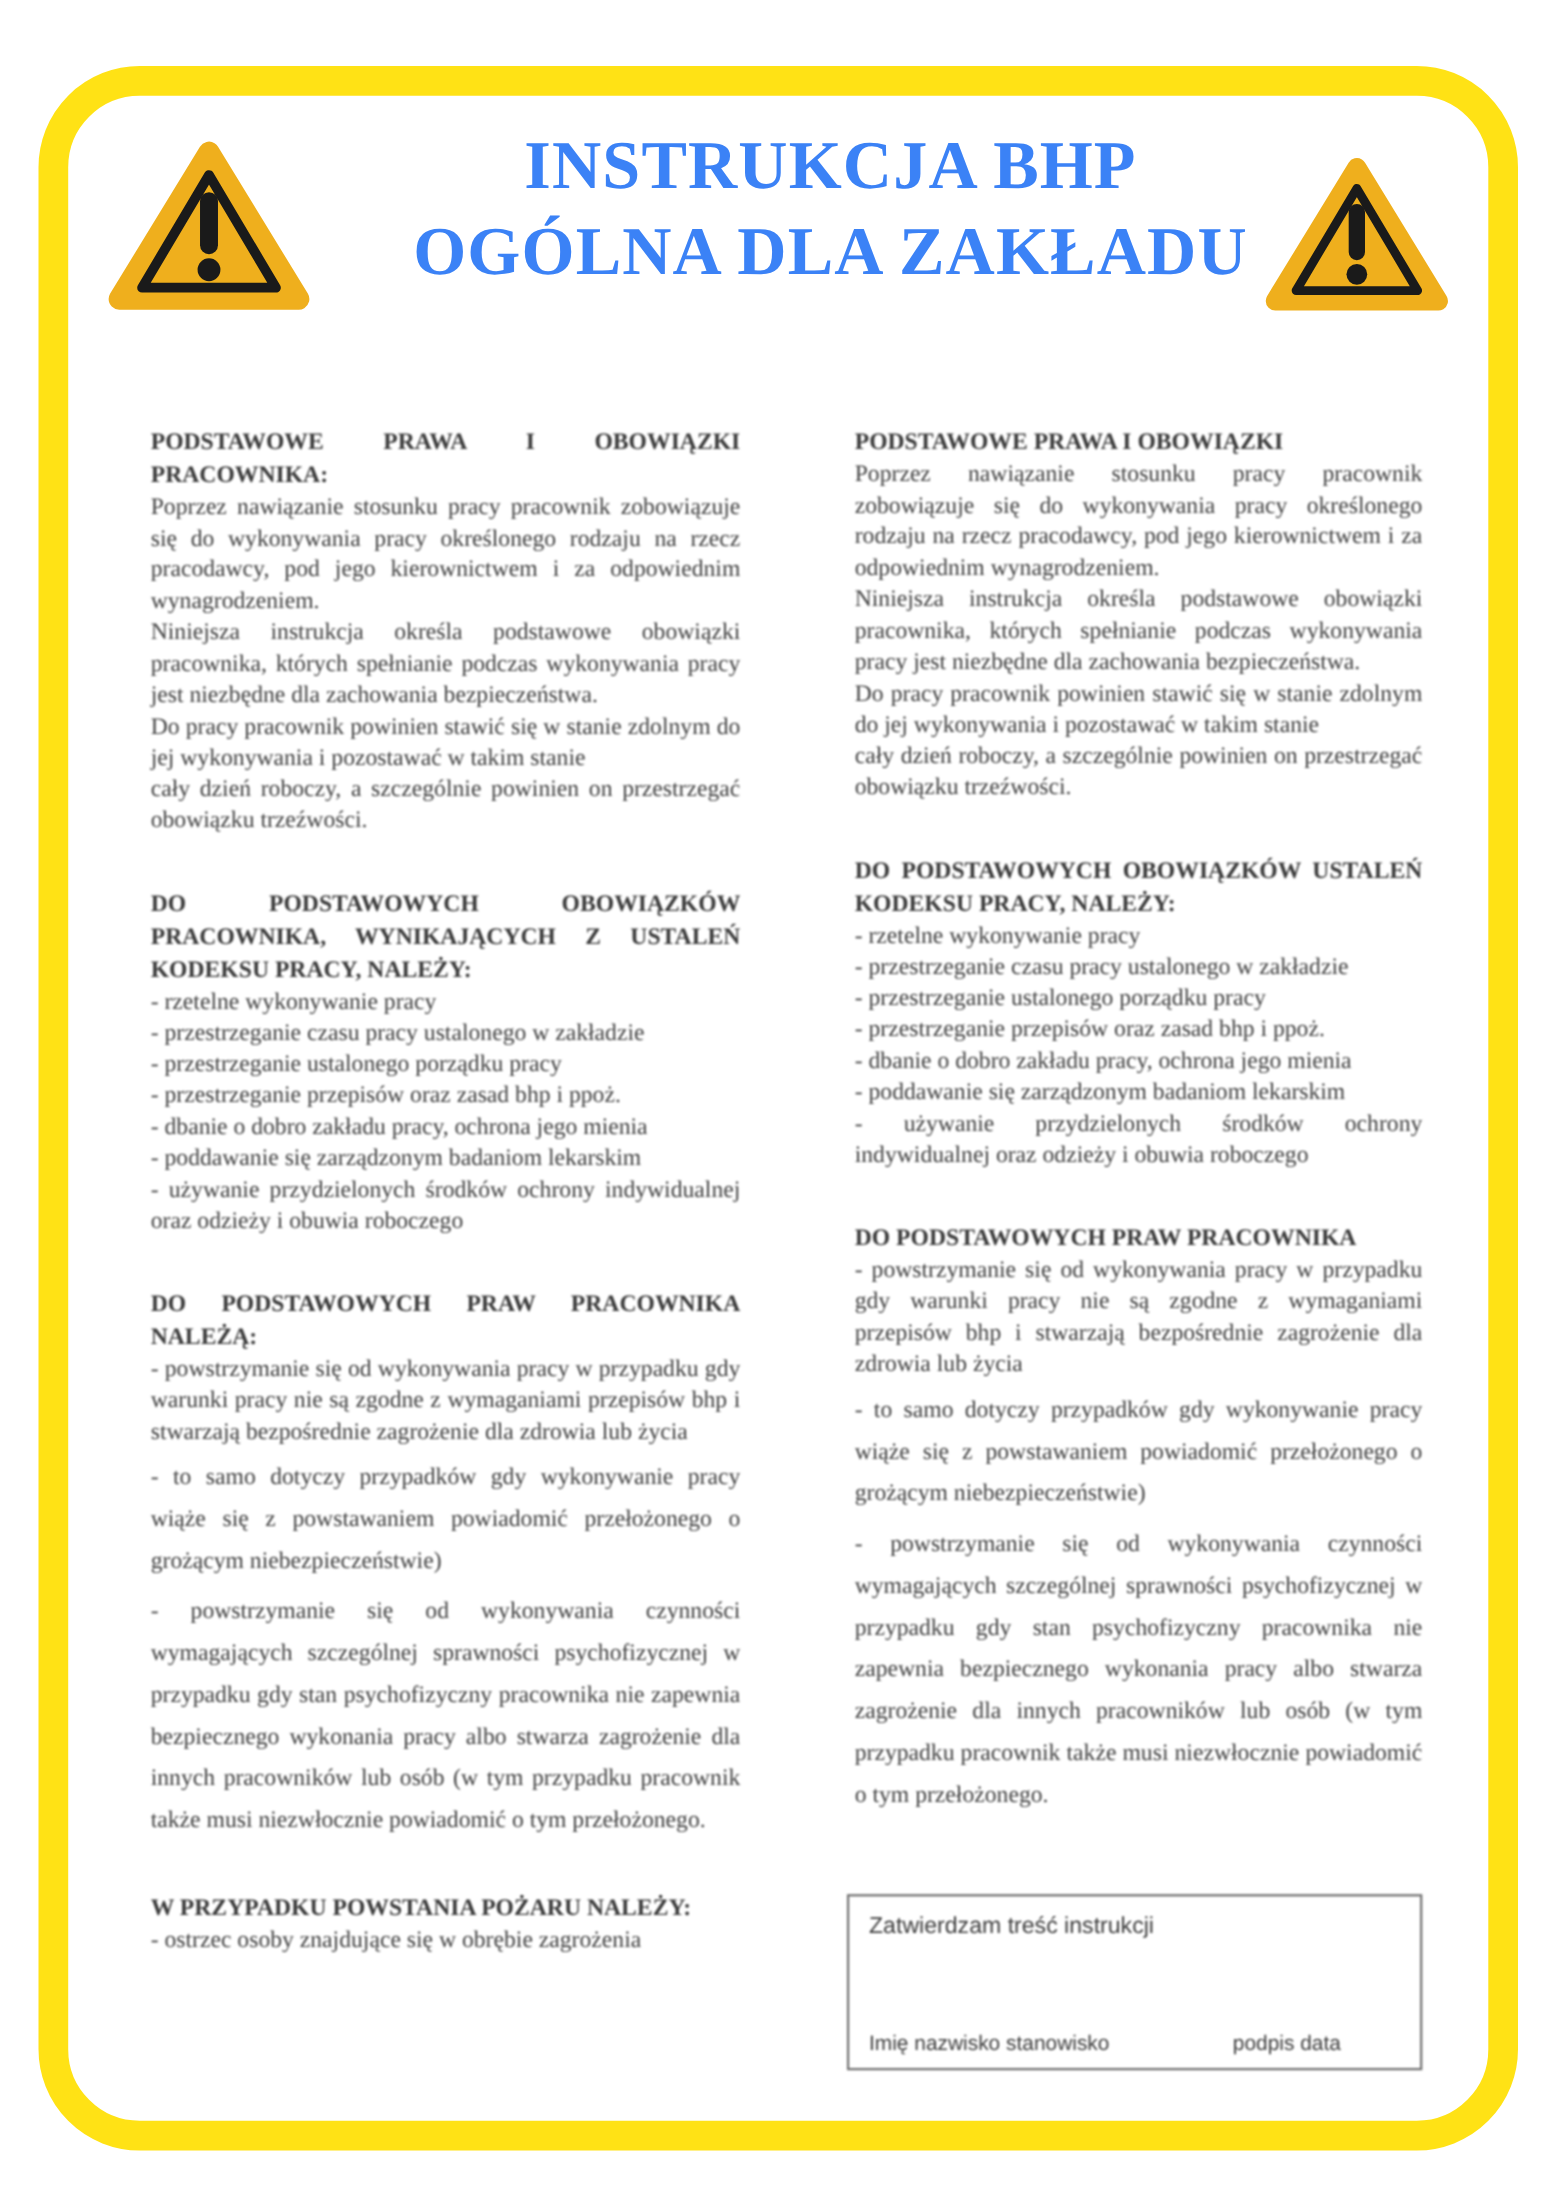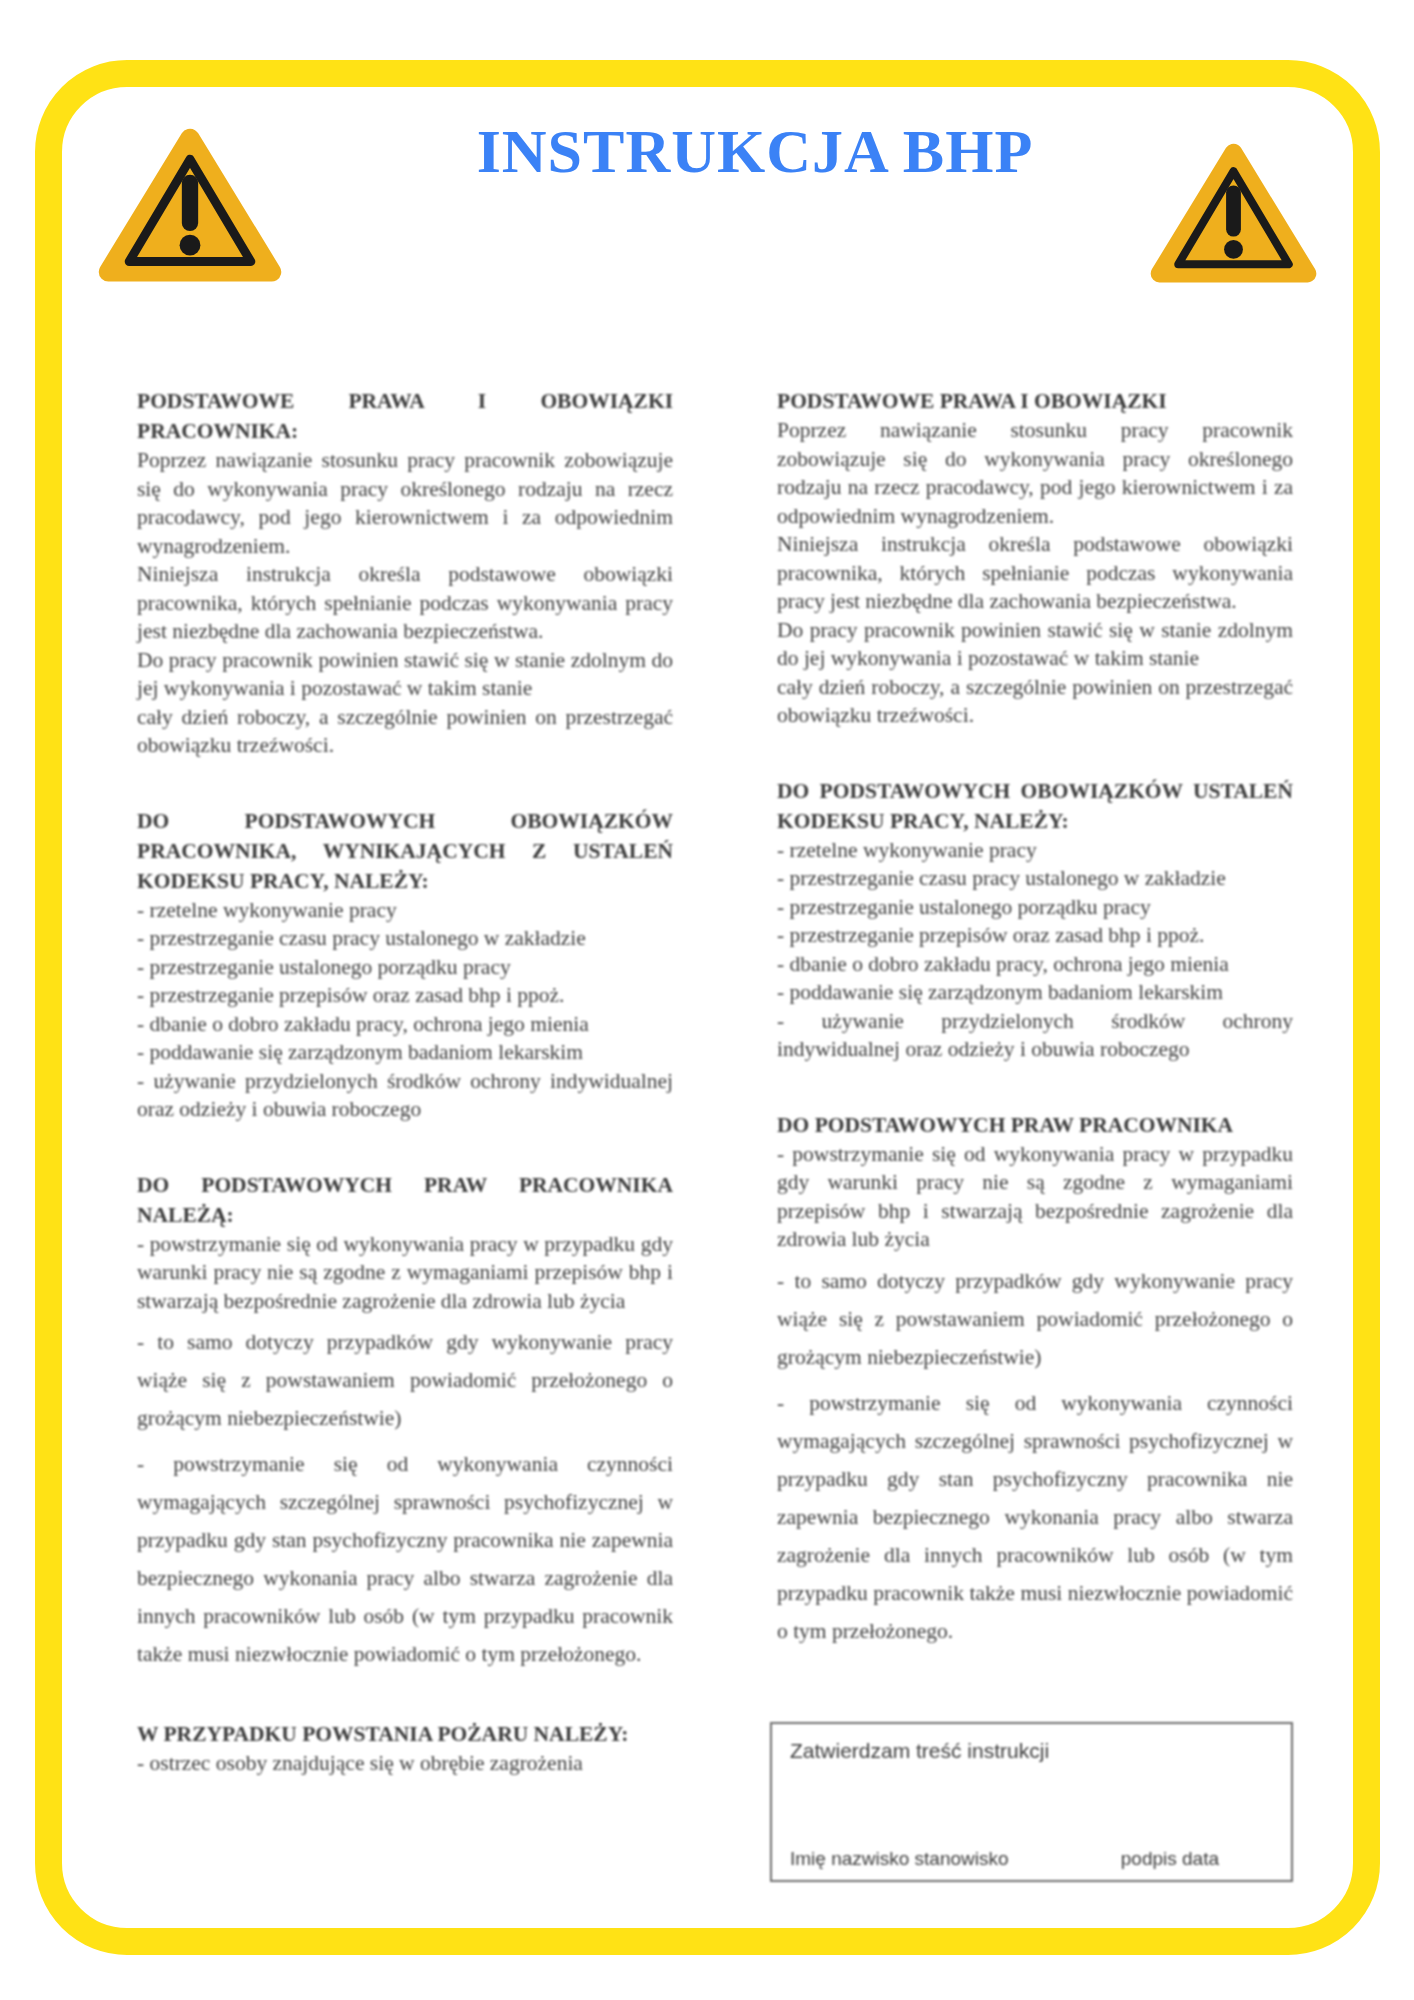--- a/index.html
+++ b/index.html
@@ -52,20 +52,21 @@
 
   <svg class="tri tri-left" viewBox="0 0 124 106" aria-hidden="true">
     <path d="M62 7 L117 97 L7 97 Z" fill="#EFAF1D" stroke="#EFAF1D" stroke-width="13" stroke-linejoin="round"></path>
     <path d="M62 21 L103 90 L21 90 Z" fill="none" stroke="#1a1a1a" stroke-width="6" stroke-linejoin="round"></path>
     <line x1="62" y1="37" x2="62" y2="64" stroke="#1a1a1a" stroke-width="11" stroke-linecap="round"></line>
     <circle cx="62" cy="79" r="7" fill="#1a1a1a"></circle>
   </svg>
 
   <div class="page-title">
     <div>INSTRUKCJA BHP</div>
+    <div>OGÓLNA DLA ZAKŁADU</div>
   </div>
 
   <svg class="tri tri-right" viewBox="0 0 124 106" aria-hidden="true">
     <path d="M62 7 L117 97 L7 97 Z" fill="#EFAF1D" stroke="#EFAF1D" stroke-width="13" stroke-linejoin="round"></path>
     <path d="M62 21 L103 90 L21 90 Z" fill="none" stroke="#1a1a1a" stroke-width="6" stroke-linejoin="round"></path>
     <line x1="62" y1="37" x2="62" y2="64" stroke="#1a1a1a" stroke-width="11" stroke-linecap="round"></line>
     <circle cx="62" cy="79" r="7" fill="#1a1a1a"></circle>
   </svg>
 
   <div class="columns">

